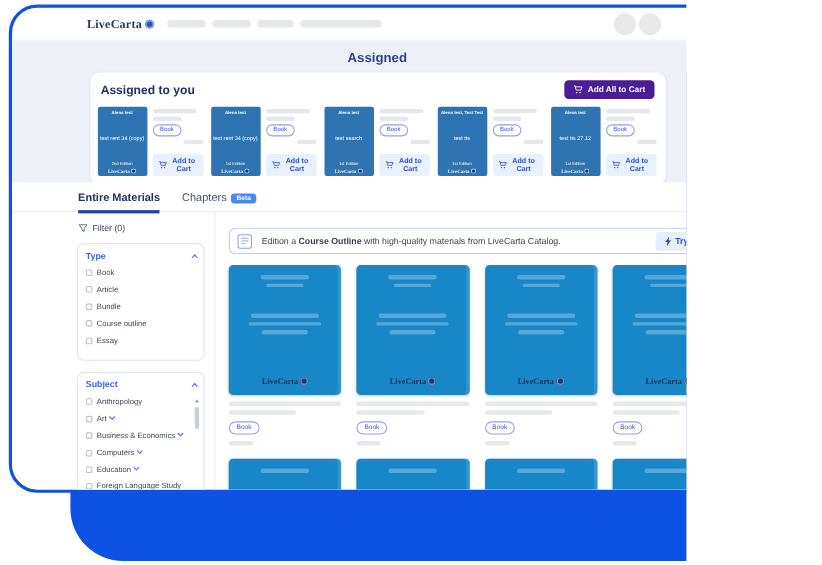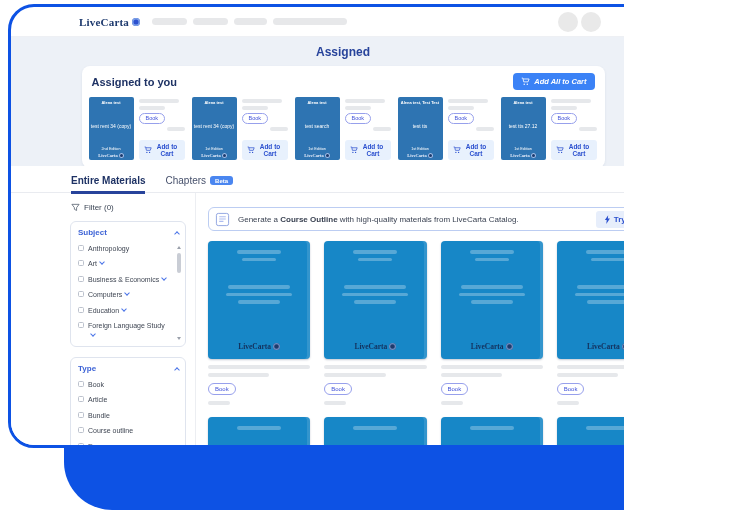--- a/index.html
+++ b/index.html
@@ -25,23 +25,23 @@
   .p1{width:35px}.p2{width:35px}.p3{width:33px}.p4{width:74px}
   .hdr-right{margin-left:auto;margin-right:74px;display:flex;gap:3px;}
   .circ{width:20px;height:20px;border-radius:50%;background:#e9e9e9;}
   
   .band{background:#edf1f7;height:129px;padding-top:8px;}
   .page-title{text-align:center;font-size:12px;font-weight:700;color:#27439b;}
   .assigned{width:523px;margin:7px auto 0;background:#fff;border-radius:8px;
             box-shadow:0 1px 3px rgba(30,50,100,.08);padding:7px 7px 8px;}
   .assigned-hd{display:flex;align-items:center;justify-content:space-between;padding:0 3px;}
   .assigned-title{font-size:11px;font-weight:700;color:#1e3264;}
-  .btn-primary{display:inline-flex;align-items:center;gap:4px;background:#3b82f6;color:#fff;
+  .btn-primary{display:inline-flex;align-items:center;gap:4px;background:#4c1d95;color:#fff;
                border:none;border-radius:4px;font-size:7.5px;font-weight:700;
-               padding:4px 8px;cursor:pointer;font-family:inherit;font-style:italic;}
+               padding:4px 8px;cursor:pointer;font-family:inherit;}
   .a-row{display:flex;gap:7px;margin-top:7px;}
   .a-item{display:flex;gap:5px;width:96px;}
   .a-cover{width:45px;height:63px;background:#2e74b2;border-radius:2px;color:#fff;
            display:flex;flex-direction:column;align-items:center;text-align:center;
            padding:3px 2px 2px;flex:none;}
   .a-author{font-size:4px;font-weight:700;line-height:1.25;}
   .a-title{font-size:5px;line-height:1.2;margin:auto 0;}
   .a-edition{font-size:3.8px;margin-bottom:2px;}
   .a-logo{display:flex;align-items:center;gap:1px;font-family:"Liberation Serif",serif;
           font-weight:700;font-size:4.5px;color:#e8eefb;}
@@ -307,20 +307,49 @@
       <div class="filters">
         <div class="f-head">
           <svg width="9" height="9" viewBox="0 0 10 10">
               <path d="M1 1.5h8L6.2 5.2v3.1L3.8 7V5.2z" fill="none" stroke="#5a6472" stroke-width=".9"></path>
             </svg>
           <span>Filter (0)</span>
         </div>
 
         <div class="f-box">
           <div class="f-box-hd">
+            <span class="f-box-title">Type</span>
+            <span class="chev chev-u"></span>
+          </div>
+          <div class="f-list">
+              <label class="f-opt">
+    <span class="cbx"></span>
+    <span class="f-lbl"><span>Book</span></span>
+  </label>
+              <label class="f-opt">
+    <span class="cbx"></span>
+    <span class="f-lbl"><span>Article</span></span>
+  </label>
+              <label class="f-opt">
+    <span class="cbx"></span>
+    <span class="f-lbl"><span>Bundle</span></span>
+  </label>
+              <label class="f-opt">
+    <span class="cbx"></span>
+    <span class="f-lbl"><span>Course outline</span></span>
+  </label>
+              <label class="f-opt">
+    <span class="cbx"></span>
+    <span class="f-lbl"><span>Essay</span></span>
+  </label>
+            </div>
+        </div>
+
+        <div class="f-box">
+          <div class="f-box-hd">
             <span class="f-box-title">Subject</span>
             <span class="chev chev-u"></span>
           </div>
           <div class="f-list clip">
               <label class="f-opt">
     <span class="cbx"></span>
     <span class="f-lbl"><span>Anthropology</span></span>
   </label>
               <label class="f-opt">
     <span class="cbx"></span>
@@ -342,59 +371,30 @@
     <span class="cbx"></span>
     <span class="f-lbl"><span>Foreign Language Study</span><span class="chev chev-d" style="display: inline-block;"></span></span>
   </label>
             </div>
           <div class="sb">
             <span class="sb-arrow up"></span>
             <span class="sb-thumb"></span>
             <span class="sb-arrow down"></span>
           </div>
         </div>
-
-        <div class="f-box">
-          <div class="f-box-hd">
-            <span class="f-box-title">Type</span>
-            <span class="chev chev-u"></span>
-          </div>
-          <div class="f-list">
-              <label class="f-opt">
-    <span class="cbx"></span>
-    <span class="f-lbl"><span>Book</span></span>
-  </label>
-              <label class="f-opt">
-    <span class="cbx"></span>
-    <span class="f-lbl"><span>Article</span></span>
-  </label>
-              <label class="f-opt">
-    <span class="cbx"></span>
-    <span class="f-lbl"><span>Bundle</span></span>
-  </label>
-              <label class="f-opt">
-    <span class="cbx"></span>
-    <span class="f-lbl"><span>Course outline</span></span>
-  </label>
-              <label class="f-opt">
-    <span class="cbx"></span>
-    <span class="f-lbl"><span>Essay</span></span>
-  </label>
-            </div>
-        </div>
       </div>
 
       <div class="main">
 
         <div class="banner">
           <svg width="15" height="15" viewBox="0 0 16 16">
               <rect x="1.5" y="1.5" width="13" height="13" rx="2" fill="none" stroke="#8fa3e0"></rect>
               <path d="M4.5 5h7M4.5 7.5h7M4.5 10h4.5" stroke="#aebdf0" stroke-width="1.1"></path>
             </svg>
-          <span class="banner-text"><span>Generate a </span><b>Course Outline</b><span> with high-quality materials from LiveCarta Catalog.</span></span>
+          <span class="banner-text"><span>Edition a </span><b>Course Outline</b><span> with high-quality materials from LiveCarta Catalog.</span></span>
           <button class="btn-try">
             <svg width="7" height="9" viewBox="0 0 8 10">
                 <path d="M4.8 0L1 5.6h2.1L2.6 10l4.2-6.2H4.4z" fill="currentColor"></path>
               </svg>
             <span>Try now</span>
           </button>
         </div>
 
         <div class="grid">
             <div class="g-item">

